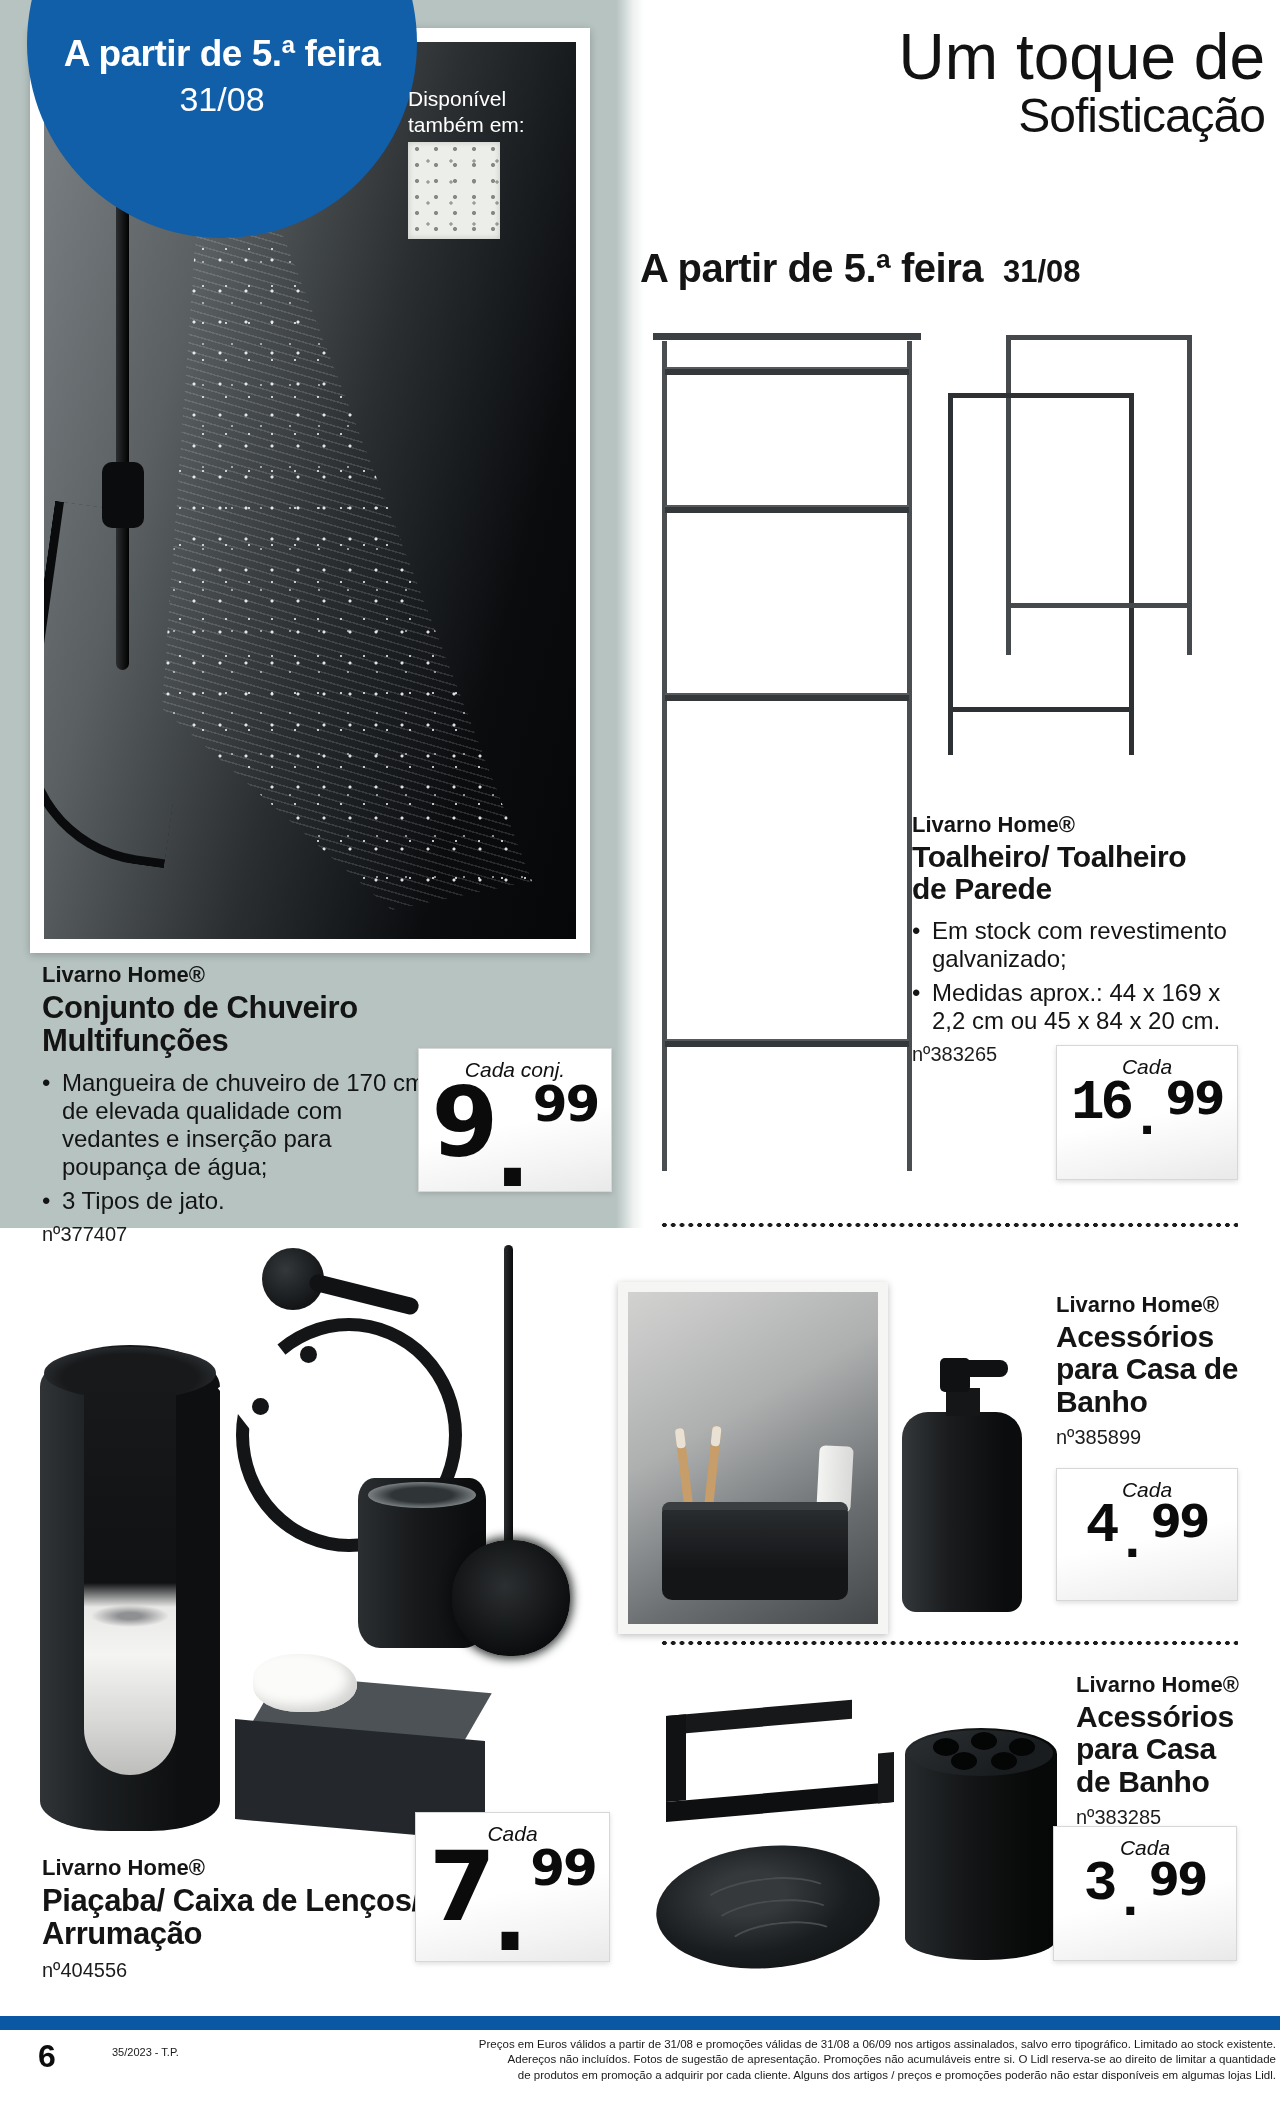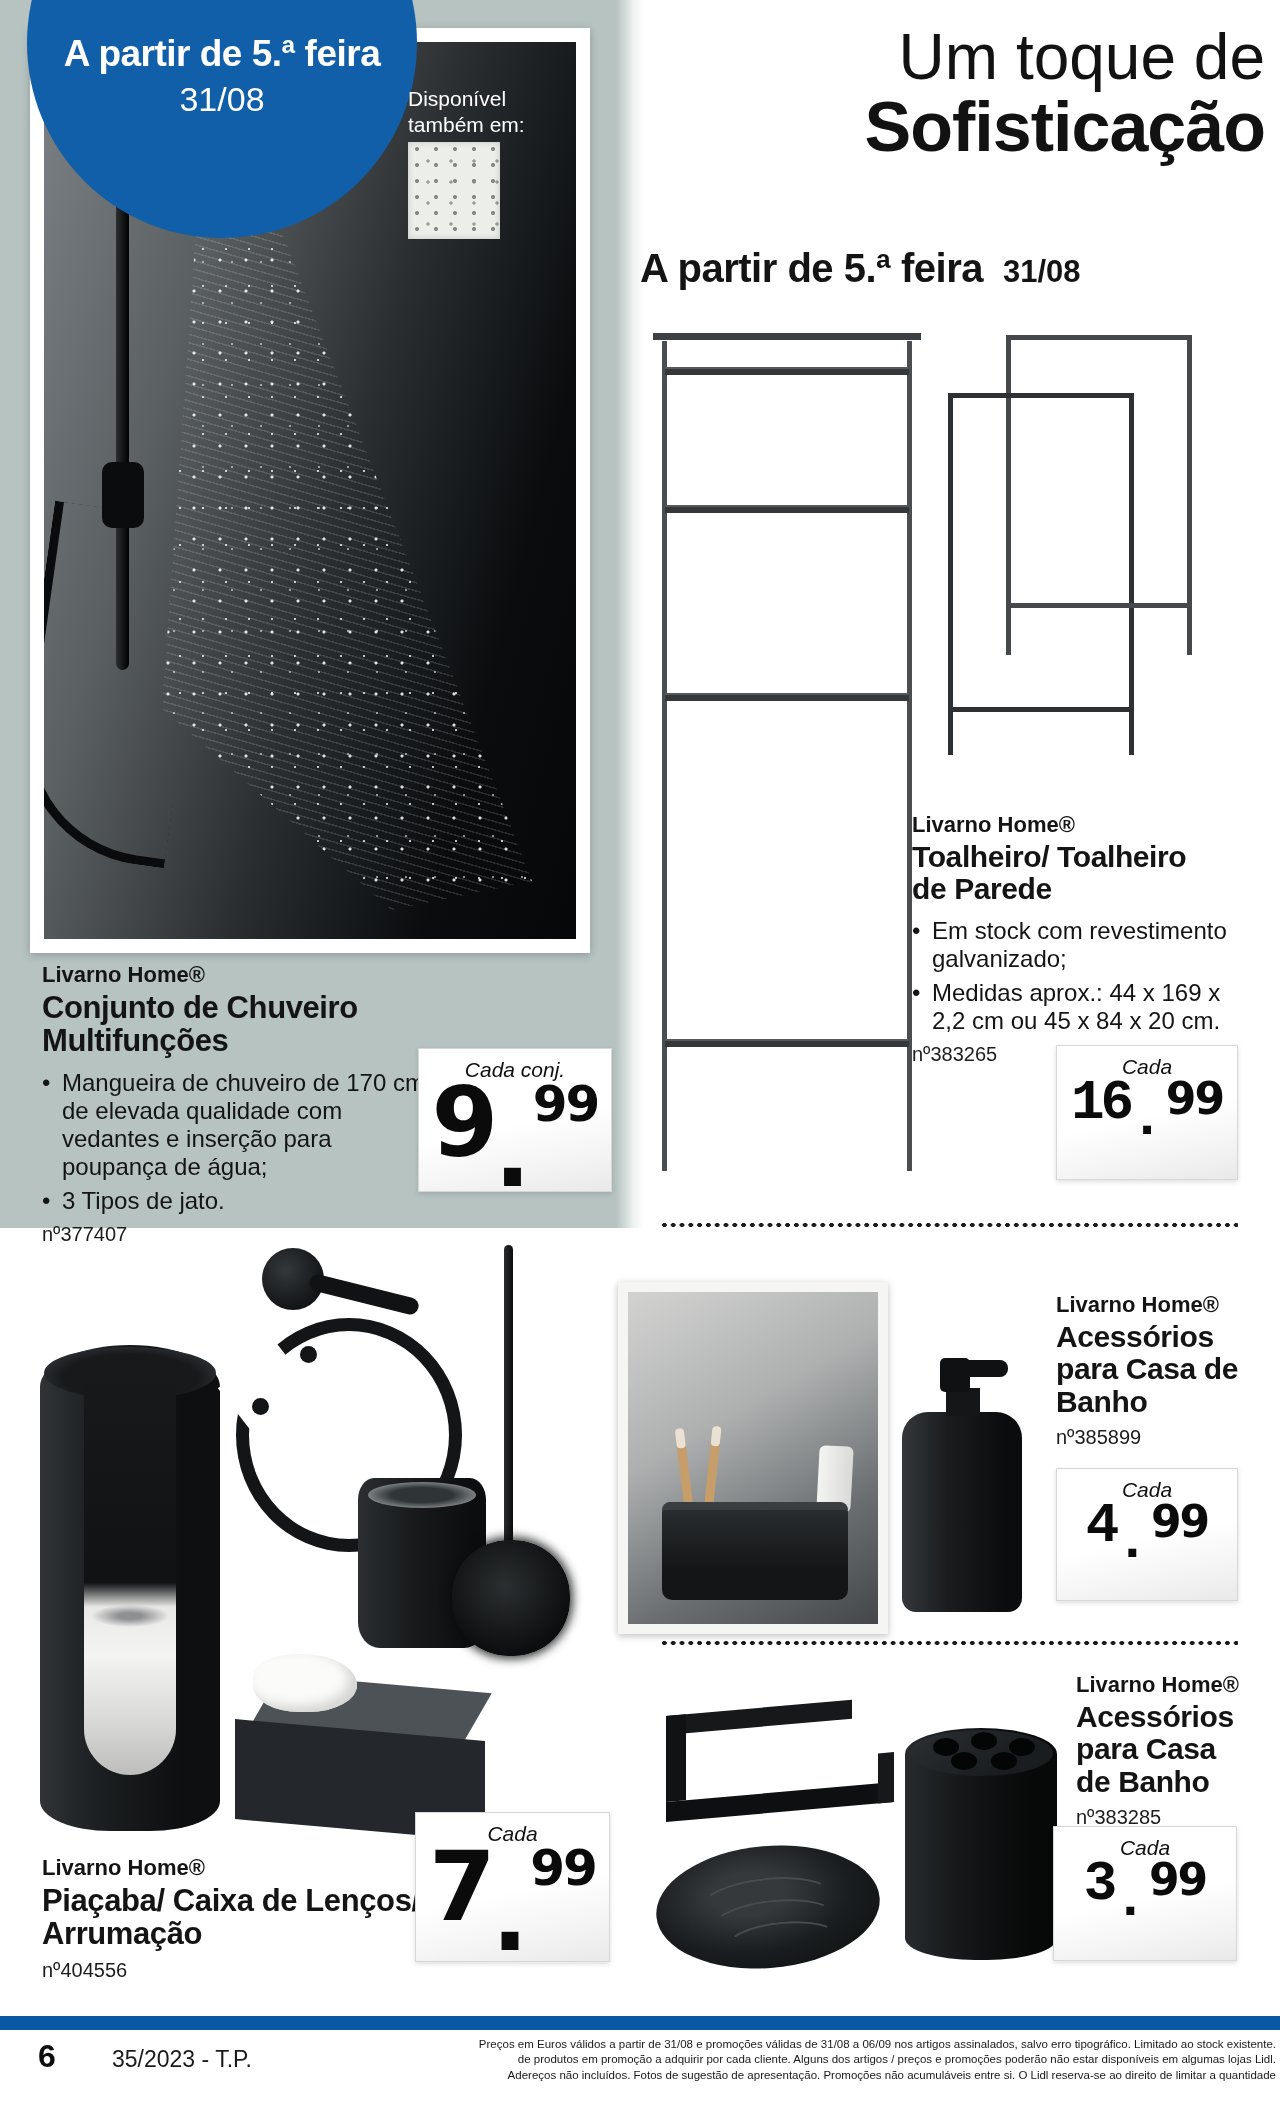--- a/index.html
+++ b/index.html
@@ -48,21 +48,21 @@
   .swatch{position:absolute;left:408px;top:142px;width:92px;height:97px;background:#ecefe9;
         box-shadow:inset 0 0 6px rgba(0,0,0,.18);
         background-image:
           radial-gradient(circle 2px at 9px 7px,#878a81 1.8px,transparent 2.3px),
           radial-gradient(circle 1.6px at 20px 19px,#9b9e94 1.4px,transparent 1.9px);
         background-size:19px 16px,23px 21px;background-color:#ecefe9;}
 
   
   .headline{position:absolute;left:640px;top:24px;width:625px;text-align:right;color:#121212;line-height:1.04;}
   .headline .l1{font-size:64px;font-weight:400;}
-  .headline .l2{font-size:70px;font-weight:700;letter-spacing:-1px;}
+  .headline .l2{font-size:48px;font-weight:400;letter-spacing:-1px;}
   .subhead{position:absolute;left:640px;top:246px;width:625px;text-align:left;}
   .subhead .t{font-size:40px;font-weight:800;letter-spacing:-.5px;}
   .subhead .d{font-size:31px;font-weight:700;margin-left:20px;}
 
   
   .ladder{position:absolute;left:662px;top:333px;width:250px;height:838px;}
   .ladder .rl{position:absolute;top:8px;width:5px;height:830px;background:#4a4e50;}
   .ladder .rl.left{left:0;} .ladder .rl.right{right:0;}
   .ladder .cap{position:absolute;left:-9px;right:-9px;top:0;height:7px;background:#3c4043;}
   .ladder .bar{position:absolute;left:3px;right:3px;height:6px;background:#34383a;border-top:2px solid #55595c;}
@@ -187,21 +187,21 @@
         background:linear-gradient(90deg,#272b2d 0%,#141617 40%,#070808 85%);}
   .tumbler-top{position:absolute;left:4px;top:2px;width:144px;height:46px;border-radius:50%;
         background:linear-gradient(145deg,#2c3032,#1a1d1f 70%);}
   .hole{position:absolute;width:26px;height:18px;border-radius:50%;background:#040505;}
   .h1{left:24px;top:8px;} .h2{left:62px;top:2px;} .h3{left:100px;top:8px;}
   .h4{left:42px;top:22px;} .h5{left:82px;top:22px;}
 
   
   .footer-bar{position:absolute;left:0;top:2016px;width:1280px;height:14px;background:#0a57a4;}
   .page-num{position:absolute;left:38px;top:2038px;font-size:32px;font-weight:800;color:#0d0d0d;}
-  .edition{position:absolute;left:112px;top:2046px;font-size:23px;color:#1a1a1a;}
+  .edition{position:absolute;left:112px;top:2046px;font-size:11px;color:#1a1a1a;}
   .legal{position:absolute;left:390px;top:2037px;width:886px;text-align:right;
         font-size:11.5px;line-height:1.34;color:#191919;}
 </style>
 </head>
 <body>
 
 <div class="page">
 
   <div class="sage"></div>
   <div class="torn-edge"></div>
@@ -428,17 +428,17 @@
         <span class="pp">.</span>
         <span class="pd">99</span>
     </div>
   </div>
 
   <div class="footer-bar"></div>
   <div class="page-num">6</div>
   <div class="edition">35/2023 - T.P.</div>
   <div class="legal">
     <div>Preços em Euros válidos a partir de 31/08 e promoções válidas de 31/08 a 06/09 nos artigos assinalados, salvo erro tipográfico. Limitado ao stock existente.</div>
+    <div>Adereços não incluídos. Fotos de sugestão de apresentação. Promoções não acumuláveis entre si. O Lidl reserva-se ao direito de limitar a quantidade</div>
     <div>de produtos em promoção a adquirir por cada cliente. Alguns dos artigos / preços e promoções poderão não estar disponíveis em algumas lojas Lidl.</div>
-    <div>Adereços não incluídos. Fotos de sugestão de apresentação. Promoções não acumuláveis entre si. O Lidl reserva-se ao direito de limitar a quantidade</div>
   </div>
 
 </div>
 
 </body></html>

